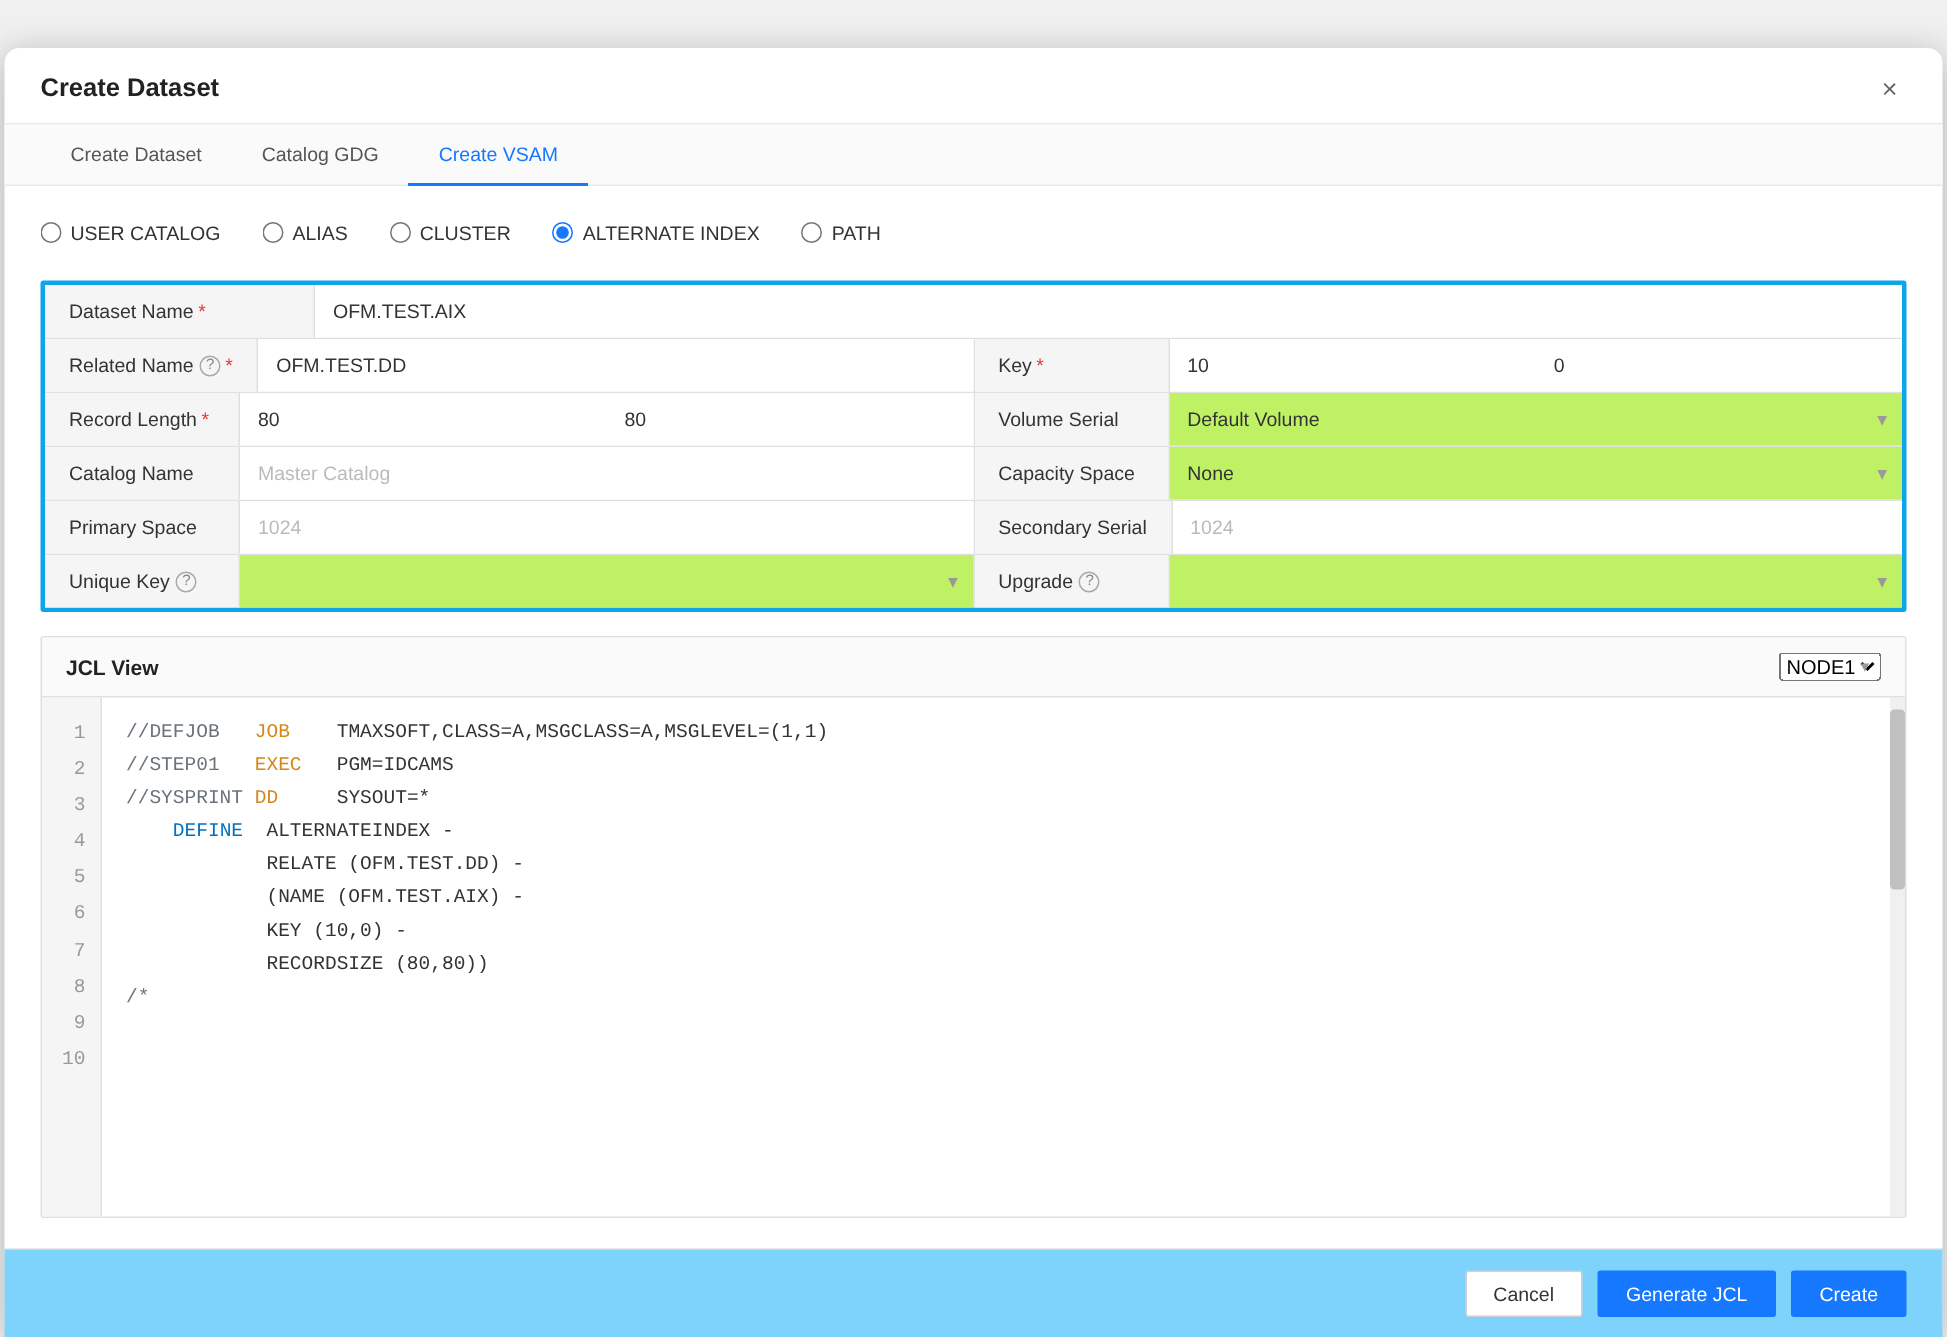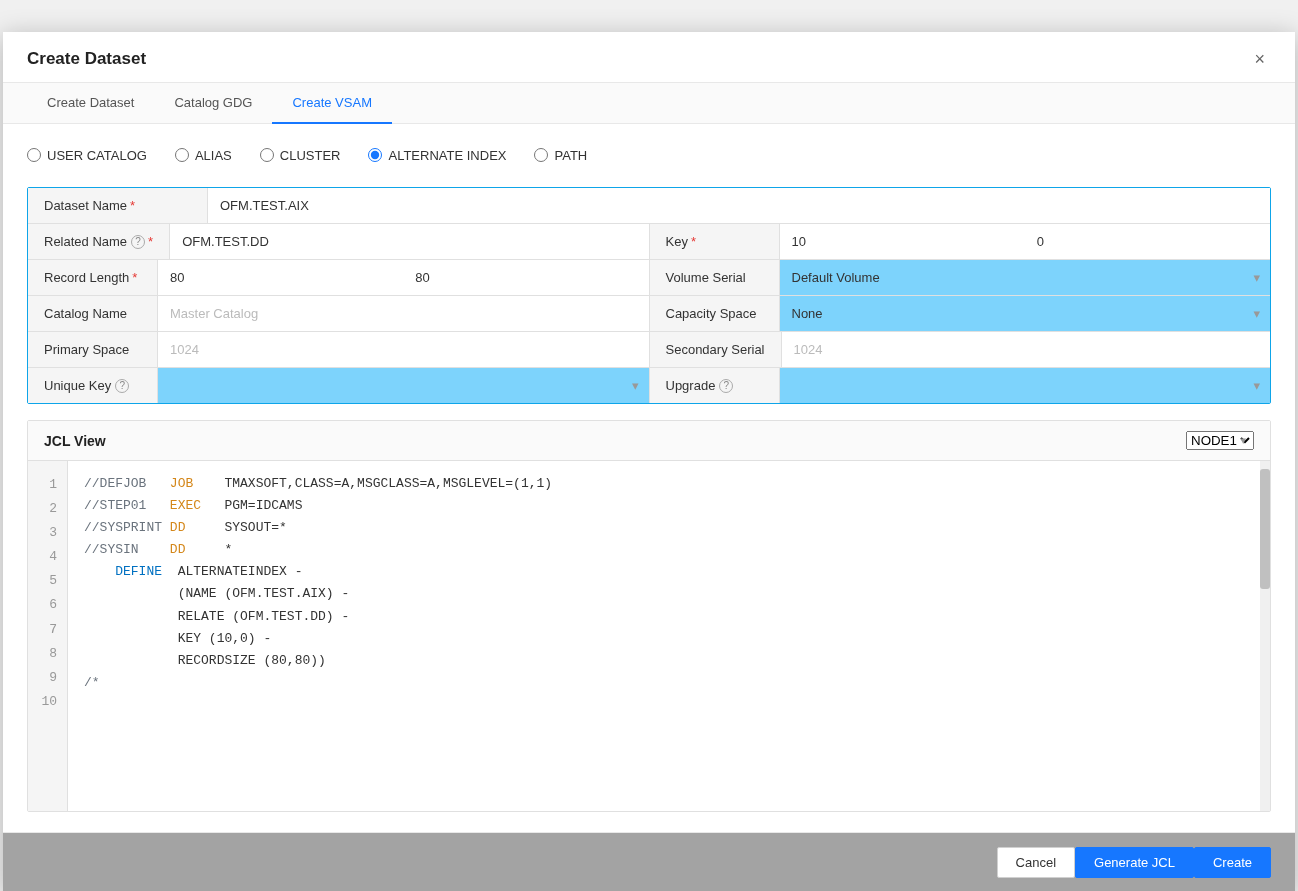--- a/index.html
+++ b/index.html
@@ -7,21 +7,21 @@
       font-family: -apple-system, BlinkMacSystemFont, 'Segoe UI', Arial, sans-serif;
       font-size: 13px;
       background: #f0f0f0;
       display: flex;
       align-items: center;
       justify-content: center;
       min-height: 100vh;
     }
     .dialog {
       background: #fff;
-      border-radius: 0;
+      border-radius: 10px;
       box-shadow: 0 4px 24px rgba(0,0,0,0.25);
       width: 1292px;
       min-height: 860px;
       position: relative;
       display: flex;
       flex-direction: column;
       margin-top: 32px;
     }
     .dialog-header {
       display: flex;
@@ -83,21 +83,21 @@
       cursor: pointer;
       font-size: 13px;
       color: #333;
     }
     .radio-item input[type="radio"] {
       accent-color: #1677ff;
       width: 14px;
       height: 14px;
     }
     .form-table {
-      border: 1px solid #0ea5e9;
+      border: 3px solid #0ea5e9;
       border-radius: 2px;
     }
     .form-row {
       display: flex;
       border-bottom: 1px solid #e0e0e0;
     }
     .form-row:last-child {
       border-bottom: none;
     }
     .form-cell-label {
@@ -154,21 +154,21 @@
       align-items: center;
     }
     .form-cell-value .select-wrapper select {
       width: 100%;
       height: 100%;
       border: none;
       outline: none;
       padding: 10px 30px 10px 12px;
       font-size: 13px;
       color: #333;
-      background: #7dd3fc;
+      background: #bef264;
       appearance: none;
       cursor: pointer;
     }
     .form-cell-value .select-wrapper .chevron {
       position: absolute;
       right: 10px;
       color: #999;
       pointer-events: none;
     }
     .split-half {
@@ -290,23 +290,24 @@
       width: 100%;
       height: 120px;
       background: #c0c0c0;
       border-radius: 3px;
       margin-top: 8px;
     }
     .dialog-footer {
       display: flex;
       align-items: center;
       justify-content: flex-end;
+      gap: 10px;
       padding: 14px 24px;
       border-top: 1px solid #e8e8e8;
-      background: #a3a3a3;
+      background: #7dd3fc;
     }
     .btn {
       padding: 7px 18px;
       border-radius: 2px;
       font-size: 13px;
       cursor: pointer;
       border: 1px solid #d0d0d0;
       background: #fff;
       color: #333;
     }
@@ -518,24 +519,23 @@
           <div class="line-number">6</div>
           <div class="line-number">7</div>
           <div class="line-number">8</div>
           <div class="line-number">9</div>
           <div class="line-number">10</div>
         </div>
         <div class="code-area">
           <div class="code-line"><span class="c-comment">//DEFJOB</span>   <span class="c-keyword">JOB</span>    <span class="c-text">TMAXSOFT,CLASS=A,MSGCLASS=A,MSGLEVEL=(1,1)</span></div>
           <div class="code-line"><span class="c-comment">//STEP01</span>   <span class="c-keyword">EXEC</span>   <span class="c-text">PGM=IDCAMS</span></div>
           <div class="code-line"><span class="c-comment">//SYSPRINT</span> <span class="c-keyword">DD</span>     <span class="c-text">SYSOUT=*</span></div>
-          <div class="code-line"><span class="c-comment">//SYSIN</span>    <span class="c-keyword">DD</span>     <span class="c-text">*</span></div>
           <div class="code-line">    <span class="c-cmd">DEFINE</span>  <span class="c-text">ALTERNATEINDEX -</span></div>
+          <div class="code-line">            <span class="c-text">RELATE (OFM.TEST.DD) -</span></div>
           <div class="code-line">            <span class="c-text">(NAME (OFM.TEST.AIX) -</span></div>
-          <div class="code-line">            <span class="c-text">RELATE (OFM.TEST.DD) -</span></div>
           <div class="code-line">            <span class="c-text">KEY (10,0) -</span></div>
           <div class="code-line">            <span class="c-text">RECORDSIZE (80,80))</span></div>
           <div class="code-line"><span class="c-comment">/*</span></div>
         </div>
         <div class="scrollbar-track">
           <div class="scrollbar-thumb"></div>
         </div>
       </div>
     </div>
 

